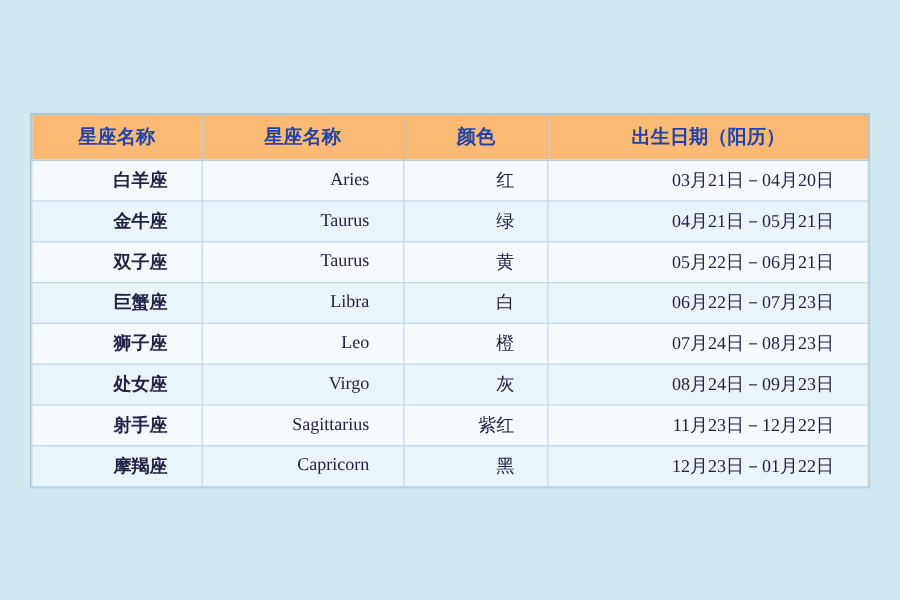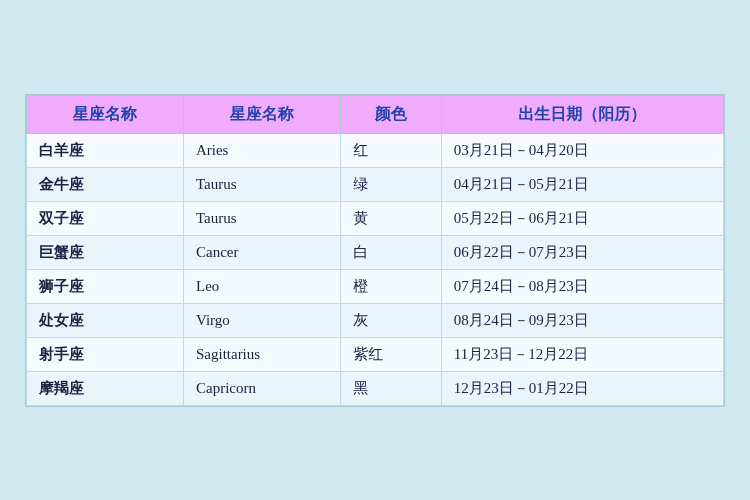--- a/index.html
+++ b/index.html
@@ -24,43 +24,43 @@
       border: 1px solid #aac8d8;
       width: 700px;
     }
 
     table {
       width: 100%;
       border-collapse: collapse;
     }
 
     thead tr {
-      background-color: #f0abfc;
+      background-color: #fdba74;
     }
 
     thead th {
       padding: 8px 12px;
       text-align: center;
       border: 1px solid #aac8d8;
       font-size: 16px;
       font-weight: bold;
       color: #2244aa;
     }
 
     tbody tr {
       background-color: #f5faff;
     }
 
     tbody tr:nth-child(even) {
       background-color: #eaf4fb;
     }
 
     tbody td {
-      padding: 7px 12px;
-      text-align: left;
+      padding: 7px 28px;
+      text-align: right;
       border: 1px solid #c0d8e8;
       font-size: 15px;
       color: #222244;
     }
 
     tbody td:first-child {
       font-weight: bold;
     }
 
     tbody td:nth-child(2) {
@@ -94,21 +94,21 @@
           <td>04月21日－05月21日</td>
         </tr>
         <tr>
           <td>双子座</td>
           <td>Taurus</td>
           <td>黄</td>
           <td>05月22日－06月21日</td>
         </tr>
         <tr>
           <td>巨蟹座</td>
-          <td>Cancer</td>
+          <td>Libra</td>
           <td>白</td>
           <td>06月22日－07月23日</td>
         </tr>
         <tr>
           <td>狮子座</td>
           <td>Leo</td>
           <td>橙</td>
           <td>07月24日－08月23日</td>
         </tr>
         <tr>

